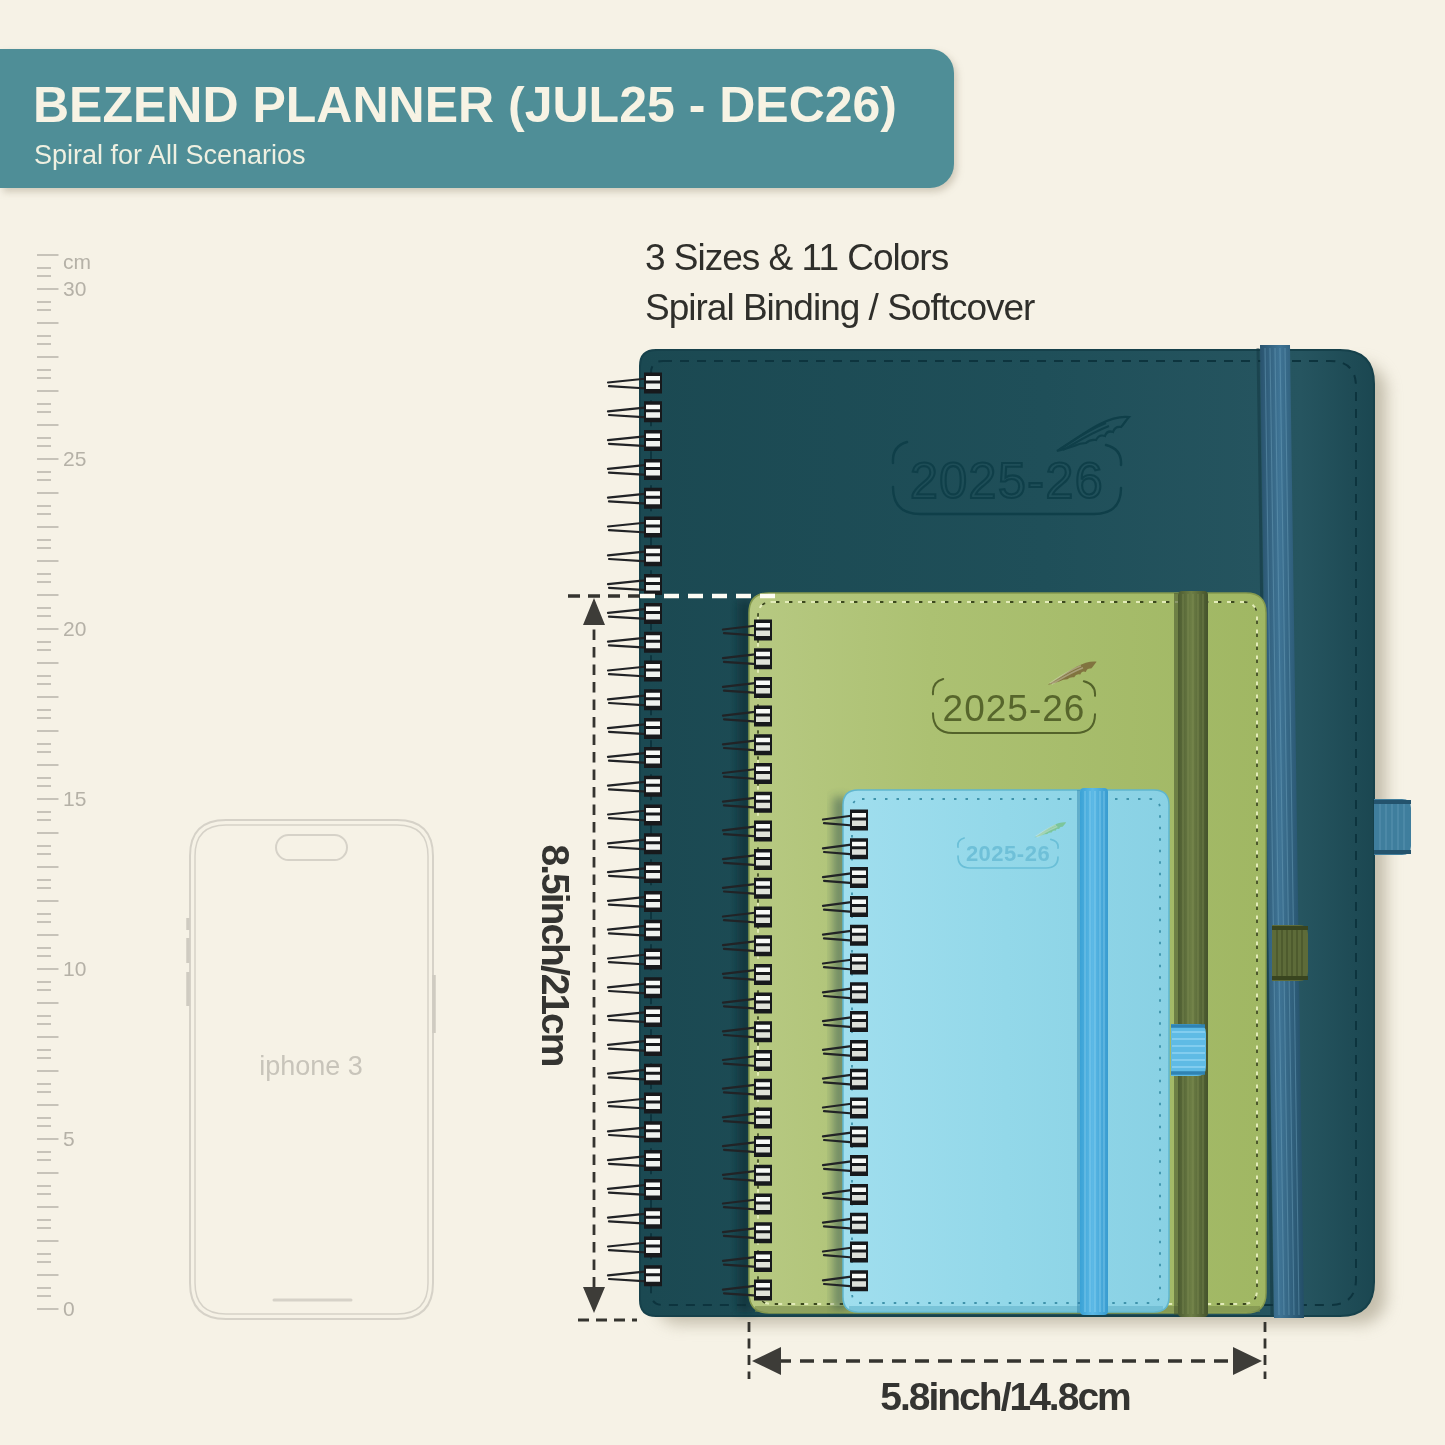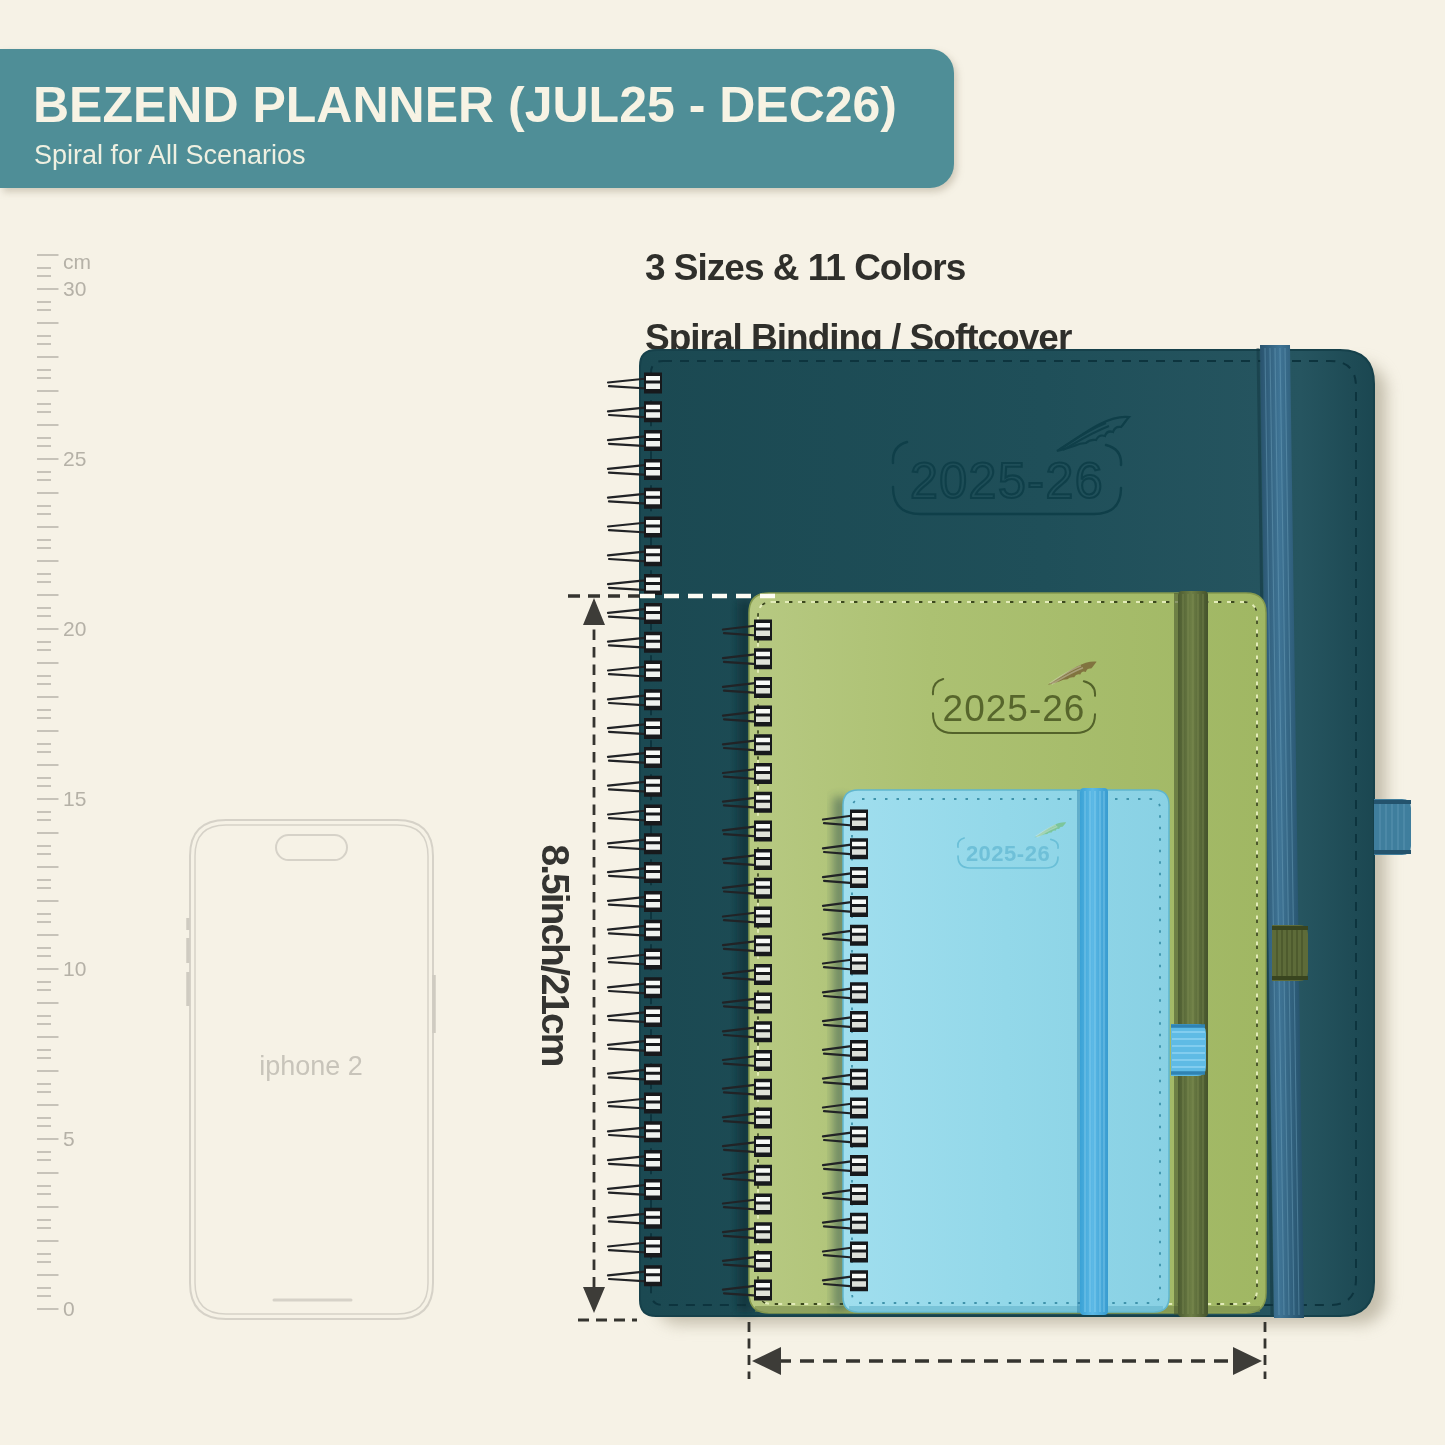--- a/index.html
+++ b/index.html
@@ -11,21 +11,21 @@
 </head>
 <body>
 <div id="page">
 
 <div class="abs" style="left:0;top:49px;width:954px;height:139px;background:#4f8e97;border-radius:0 24px 24px 0;box-shadow:3px 4px 7px rgba(140,130,105,0.35);"></div>
 
 <div class="abs" style="left:33px;top:76px;width:930px;font-size:50px;font-weight:bold;letter-spacing:0px;color:#f7f3e4;">BEZEND PLANNER (JUL25 - DEC26)</div>
 
 <div class="abs" style="left:34px;top:140px;width:600px;font-size:27px;color:#eff0e1;">Spiral for All Scenarios</div>
 
-<div class="abs" style="left:645px;top:233px;width:620px;font-size:37px;font-weight:bold;letter-spacing:-1px;color:#2f2f2b;line-height:70px;">3 Sizes &amp; 11 Colors<br>Spiral Binding / Softcover</div>
+<div class="abs" style="left:645px;top:233px;width:620px;font-size:37px;font-weight:normal;letter-spacing:-1px;color:#2f2f2b;line-height:50px;">3 Sizes &amp; 11 Colors<br>Spiral Binding / Softcover</div>
 
 <svg width="1445" height="1445" viewBox="0 0 1445 1445">
 <defs>
 <linearGradient id="gTeal" x1="0" y1="0" x2="1" y2="0">
  <stop offset="0" stop-color="#1b4952"></stop>
           <stop offset="0.55" stop-color="#1f4f59"></stop>
  <stop offset="0.9" stop-color="#265560"></stop>
           <stop offset="1" stop-color="#1b4751"></stop>
 </linearGradient>
 <linearGradient id="gGreen" x1="0" y1="0" x2="1" y2="0">
@@ -203,14 +203,15 @@
 
 <path d="M749,1322 V1379 M1265,1322 V1379" stroke="#35342f" stroke-width="2.8" stroke-dasharray="10 6.5" fill="none"></path>
 
 <path d="M777,1361 H1238" stroke="#35342f" stroke-width="3.5" stroke-dasharray="14 9" fill="none"></path>
 
 <path d="M752,1361 L781,1347 L781,1375 Z M1262,1361 L1233,1347 L1233,1375 Z" fill="#3d3c38"></path>
 </svg>
 
 <div class="abs" style="left:375px;top:933px;width:360px;text-align:center;font-size:39px;font-weight:bold;letter-spacing:-2px;color:#343431;transform:rotate(90deg);transform-origin:center;">8.5inch/21cm</div>
 
-
-<div class="abs" style="left:211px;top:1051px;width:200px;text-align:center;font-size:27px;color:#c8c4ba;">iphone 2</div>
+<div class="abs" style="left:805px;top:1375px;width:400px;text-align:center;font-size:39px;font-weight:bold;letter-spacing:-2px;color:#343431;">5.8inch/14.8cm</div>
+
+<div class="abs" style="left:211px;top:1051px;width:200px;text-align:center;font-size:27px;color:#c8c4ba;">iphone 3</div>
 </div>
 </body></html>

